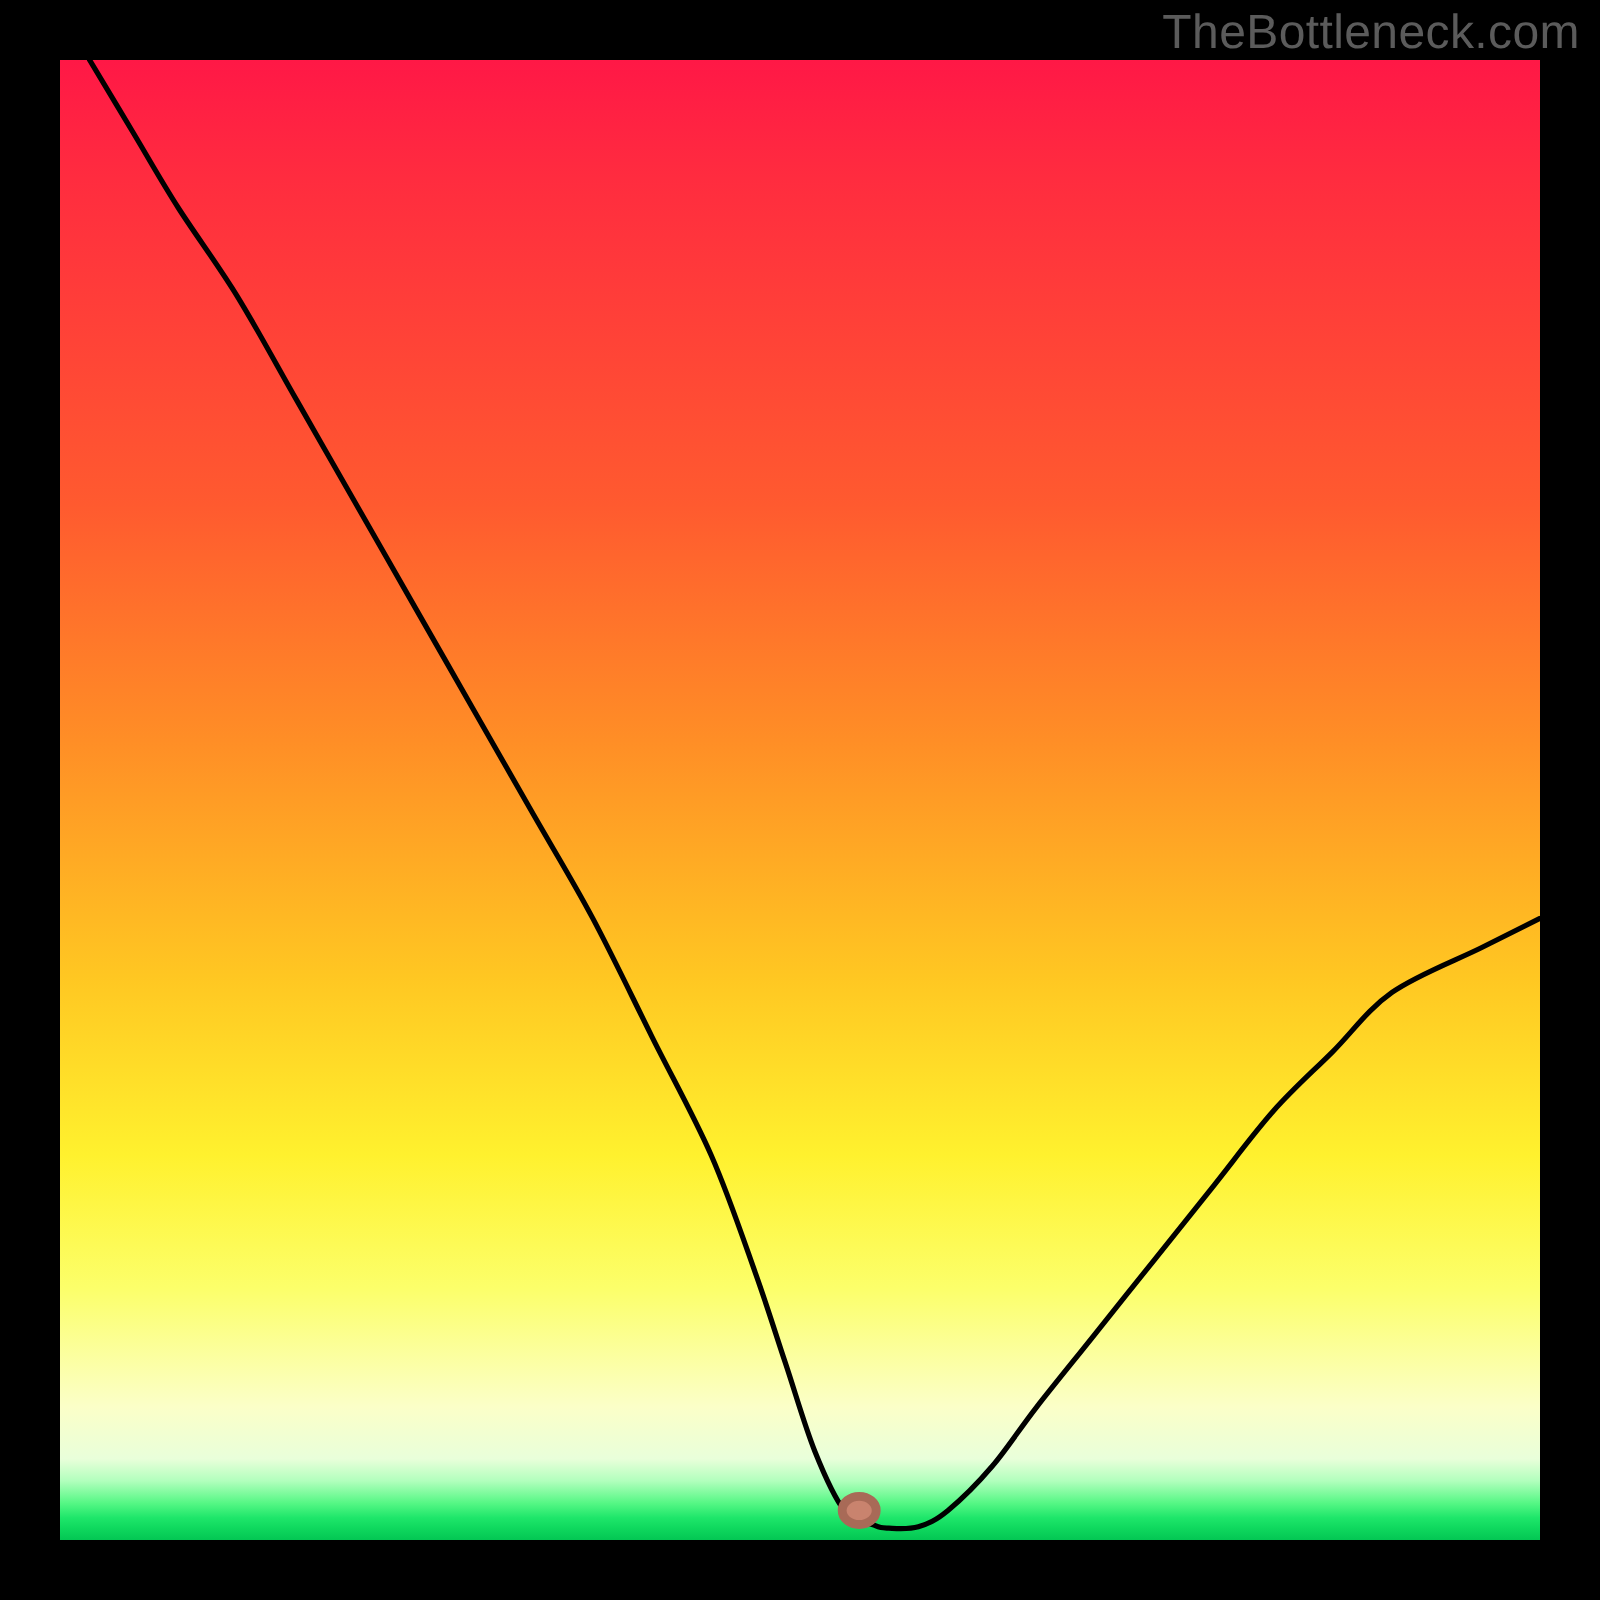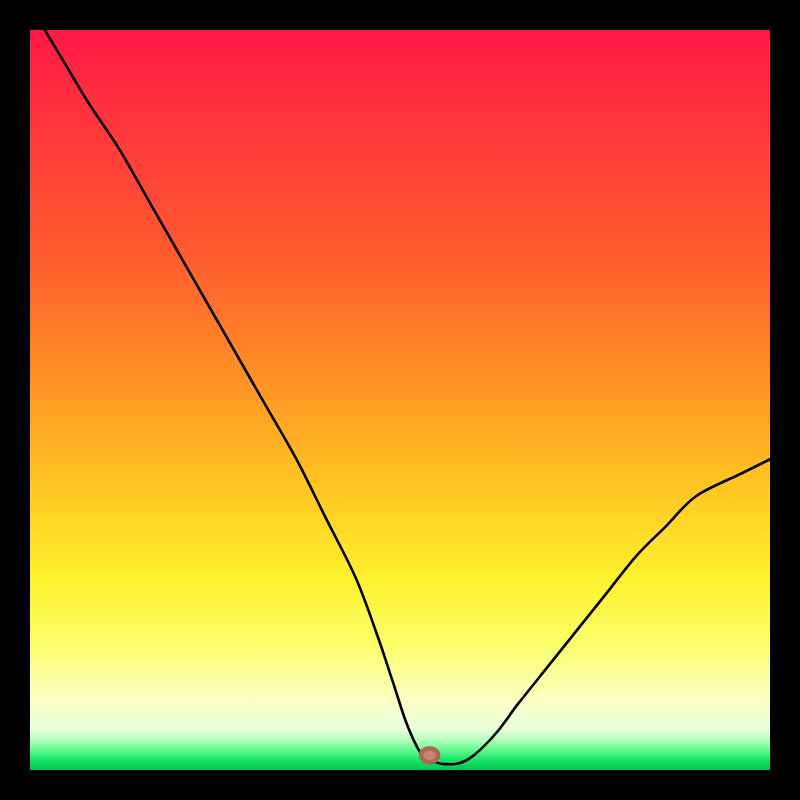--- a/index.html
+++ b/index.html
@@ -71,20 +71,21 @@
   .vertex-dot {
     fill: #c9836e;
     stroke: #a86a57;
     stroke-width: 0.6;
   }
 </style>
 </head>
 <body>
 
 <div class="root">
+  <div class="watermark">TheBottleneck.com</div>
 
   <div class="plot-area">
     <div class="gradient-bg"></div>
 
     <svg class="curve" viewBox="0 0 100 100" preserveAspectRatio="none">
       <path id="curve-path" class="curve-path" d="M 2.00 0.00 C 2.50 0.83, 4.00 3.33, 5.00 5.00 C 6.00 6.67, 6.83 8.17, 8.00 10.00 C 9.17 11.83, 10.67 13.83, 12.00 16.00 C 13.33 18.17, 14.67 20.67, 16.00 23.00 C 17.33 25.33, 18.67 27.67, 20.00 30.00 C 21.33 32.33, 22.67 34.67, 24.00 37.00 C 25.33 39.33, 26.67 41.67, 28.00 44.00 C 29.33 46.33, 30.67 48.67, 32.00 51.00 C 33.33 53.33, 34.67 55.50, 36.00 58.00 C 37.33 60.50, 38.67 63.33, 40.00 66.00 C 41.33 68.67, 42.83 71.33, 44.00 74.00 C 45.17 76.67, 46.17 79.67, 47.00 82.00 C 47.83 84.33, 48.33 86.00, 49.00 88.00 C 49.67 90.00, 50.33 92.33, 51.00 94.00 C 51.67 95.67, 52.33 97.17, 53.00 98.00 C 53.67 98.83, 54.50 98.80, 55.00 99.00 C 55.50 99.20, 55.50 99.18, 56.00 99.20 C 56.50 99.22, 57.33 99.30, 58.00 99.10 C 58.67 98.90, 59.17 98.68, 60.00 98.00 C 60.83 97.32, 62.00 96.17, 63.00 95.00 C 64.00 93.83, 64.83 92.50, 66.00 91.00 C 67.17 89.50, 68.67 87.67, 70.00 86.00 C 71.33 84.33, 72.67 82.67, 74.00 81.00 C 75.33 79.33, 76.67 77.67, 78.00 76.00 C 79.33 74.33, 80.67 72.50, 82.00 71.00 C 83.33 69.50, 84.67 68.33, 86.00 67.00 C 87.33 65.67, 88.33 64.17, 90.00 63.00 C 91.67 61.83, 94.33 60.83, 96.00 60.00 C 97.67 59.17, 99.33 58.33, 100.00 58.00" vector-effect="non-scaling-stroke"></path>
       <ellipse id="vertex-dot" class="vertex-dot" cx="54.00" cy="98.00" rx="1.15" ry="0.95"></ellipse>
     </svg>
   </div>
 </div>

